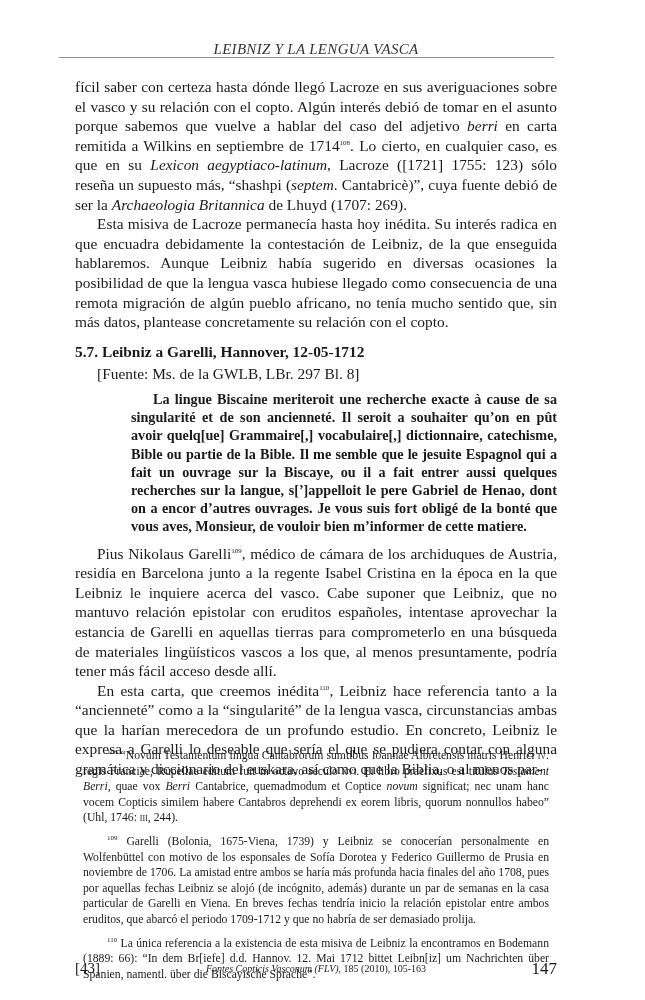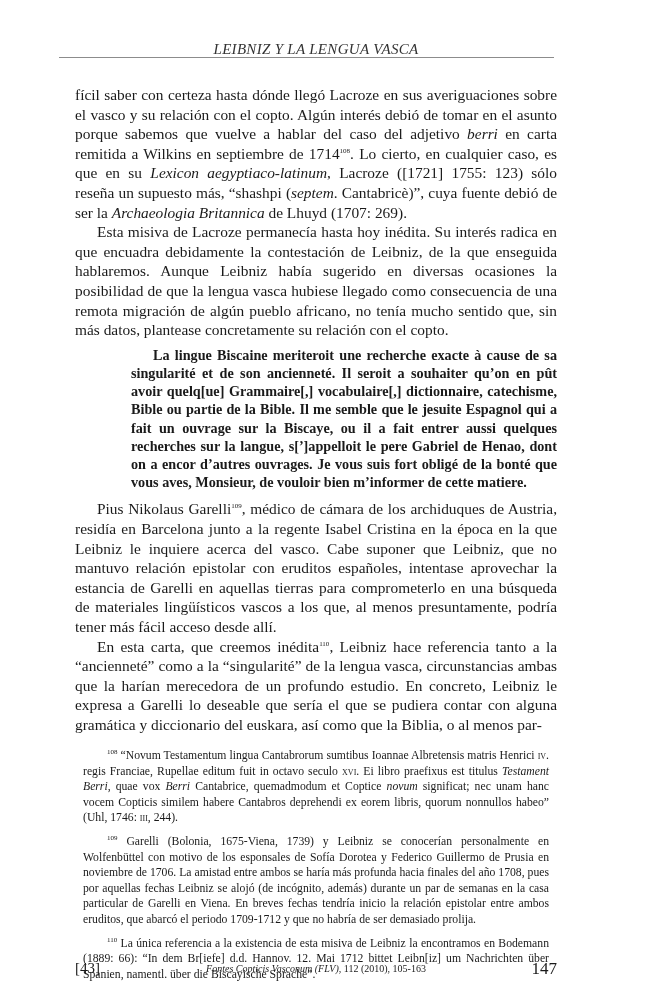--- a/index.html
+++ b/index.html
@@ -2,21 +2,21 @@
 <html><head>
   <meta charset="utf-8">
   <style>
     html, body { margin: 0; padding: 0; background: #ffffff; }
     body { width: 645px; height: 1000px; position: relative; overflow: hidden;
       font-family: "Liberation Serif", "DejaVu Serif", serif; color: #1a1a1a; }
     .page { position: absolute; left: 75px; width: 482px; top: 0; }
     .running-head { position: absolute; top: 41px; left: 0; width: 482px; text-align: center;
       font-style: italic; font-size: 15px; letter-spacing: 0.3px; color: #333; }
     .head-rule { position: absolute; top: 57px; left: -16px; width: 495px; height: 0; border-top: 1.5px solid #8c8c8c; }
-    .body { position: absolute; top: 85px; left: 0; width: 482px; font-size: 15.4px; line-height: 19.6px; }
+    .body { position: absolute; top: 77px; left: 0; width: 482px; font-size: 15.4px; line-height: 19.6px; }
     .body p { margin: 0; text-align: justify; hyphens: manual; }
     .indent { text-indent: 22px; font-family: Liberation Serif, serif; }
     sup { font-size: 7px; vertical-align: 6px; line-height: 0; }
     .section-title { font-weight: bold; margin-top: 10px !important; font-size: 15.4px; }
     .source { padding-left: 22px; margin-top: 3px !important; }
     .quote { margin: 6px 0 8px 56px !important; font-size: 14.2px; line-height: 18.2px; text-indent: 22px; font-weight: bold; }
     .footnotes { position: absolute; top: 740px; left: 0; width: 482px; font-size: 11.7px; line-height: 15.6px; }
     .footnotes p { margin: 8px; text-align: justify; }
     .fn { text-indent: 24px; }
     .fn sup { font-size: 7px; vertical-align: 5px; }
@@ -32,32 +32,34 @@
 
 <div class="page">
   <div class="running-head">LEIBNIZ Y LA LENGUA VASCA</div>
   <div class="head-rule"></div>
 
   <div class="body">
     <p><span>fícil saber con certeza hasta dónde llegó Lacroze en sus averiguaciones sobre el vasco y su relación con el copto. Algún interés debió de tomar en el asunto porque sabemos que vuelve a hablar del caso del adjetivo </span><i>berri</i><span> en carta remitida a Wilkins en septiembre de 1714</span><sup>108</sup><span>. Lo cierto, en cualquier caso, es que en su </span><i>Lexicon aegyptiaco-latinum</i><span>, Lacroze ([1721] 1755: 123) sólo reseña un supuesto más, “shashpi (</span><i>septem</i><span>. Cantabricè)”, cuya fuente debió de ser la </span><i>Archaeologia Britannica</i><span> de Lhuyd (1707: 269).</span></p>
 
     <p class="indent">Esta misiva de Lacroze permanecía hasta hoy inédita. Su interés radica en que encuadra debidamente la contestación de Leibniz, de la que enseguida hablaremos. Aunque Leibniz había sugerido en diversas ocasiones la posibilidad de que la lengua vasca hubiese llegado como consecuencia de una remota migración de algún pueblo africano, no tenía mucho sentido que, sin más datos, plantease concretamente su relación con el copto.</p>
 
+    <p class="section-title">5.7. Leibniz a Garelli, Hannover, 12-05-1712</p>
+    <p class="source">[Fuente: Ms. de la GWLB, LBr. 297 Bl. 8]</p>
 
     <p class="quote">La lingue Biscaine meriteroit une recherche exacte à cause de sa singularité et de son ancienneté. Il seroit a souhaiter qu’on en pût avoir quelq[ue] Grammaire[,] vocabulaire[,] dictionnaire, catechisme, Bible ou partie de la Bible. Il me semble que le jesuite Espagnol qui a fait un ouvrage sur la Biscaye, ou il a fait entrer aussi quelques recherches sur la langue, s[’]appelloit le pere Gabriel de Henao, dont on a encor d’autres ouvrages. Je vous suis fort obligé de la bonté que vous aves, Monsieur, de vouloir bien m’informer de cette matiere.</p>
 
     <p class="indent"><span>Pius Nikolaus Garelli</span><sup>109</sup><span>, médico de cámara de los archiduques de Austria, residía en Barcelona junto a la regente Isabel Cristina en la época en la que Leibniz le inquiere acerca del vasco. Cabe suponer que Leibniz, que no mantuvo relación epistolar con eruditos españoles, intentase aprovechar la estancia de Garelli en aquellas tierras para comprometerlo en una búsqueda de materiales lingüísticos vascos a los que, al menos presuntamente, podría tener más fácil acceso desde allí.</span></p>
 
     <p class="indent"><span>En esta carta, que creemos inédita</span><sup>110</sup><span>, Leibniz hace referencia tanto a la “ancienneté” como a la “singularité” de la lengua vasca, circunstancias ambas que la harían merecedora de un profundo estudio. En concreto, Leibniz le expresa a Garelli lo deseable que sería el que se pudiera contar con alguna gramática y diccionario del euskara, así como que la Biblia, o al menos par-</span></p>
   </div>
 
   <div class="footnotes">
     <p class="fn"><sup>108</sup><span> “Novum Testamentum lingua Cantabrorum sumtibus Ioannae Albretensis matris Henrici </span><span class="sc">iv</span><span>. regis Franciae, Rupellae editum fuit in octavo seculo </span><span class="sc">xvi</span><span>. Ei libro praefixus est titulus </span><i>Testament Berri</i><span>, quae vox </span><i>Berri</i><span> Cantabrice, quemadmodum et Coptice </span><i>novum</i><span> significat; nec unam hanc vocem Copticis similem habere Cantabros deprehendi ex eorem libris, quorum nonnullos habeo” (Uhl, 1746: </span><span class="sc">iii</span><span>, 244).</span></p>
     <p class="fn"><sup>109</sup><span> Garelli (Bolonia, 1675-Viena, 1739) y Leibniz se conocerían personalmente en Wolfenbüttel con motivo de los esponsales de Sofía Dorotea y Federico Guillermo de Prusia en noviembre de 1706. La amistad entre ambos se haría más profunda hacia finales del año 1708, pues por aquellas fechas Leibniz se alojó (de incógnito, además) durante un par de semanas en la casa particular de Garelli en Viena. En breves fechas tendría inicio la relación epistolar entre ambos eruditos, que abarcó el periodo 1709-1712 y que no habría de ser demasiado prolija.</span></p>
     <p class="fn"><sup>110</sup><span> La única referencia a la existencia de esta misiva de Leibniz la encontramos en Bodemann (1889: 66): “In dem Br[iefe] d.d. Hannov. 12. Mai 1712 bittet Leibn[iz] um Nachrichten über Spanien, namentl. über die Biscayische Sprache”.</span></p>
   </div>
 
   <div class="footer">
     <span class="f-left">[43]</span>
-    <span class="f-center"><i>Fontes Copticis Vasconum (FLV)</i><span>, 112 (2010), 105-163</span></span>
+    <span class="f-center"><i>Fontes Copticis Vasconum (FLV)</i><span>, 185 (2010), 105-163</span></span>
     <span class="f-right">147</span>
   </div>
 </div>
 
 </body></html>

